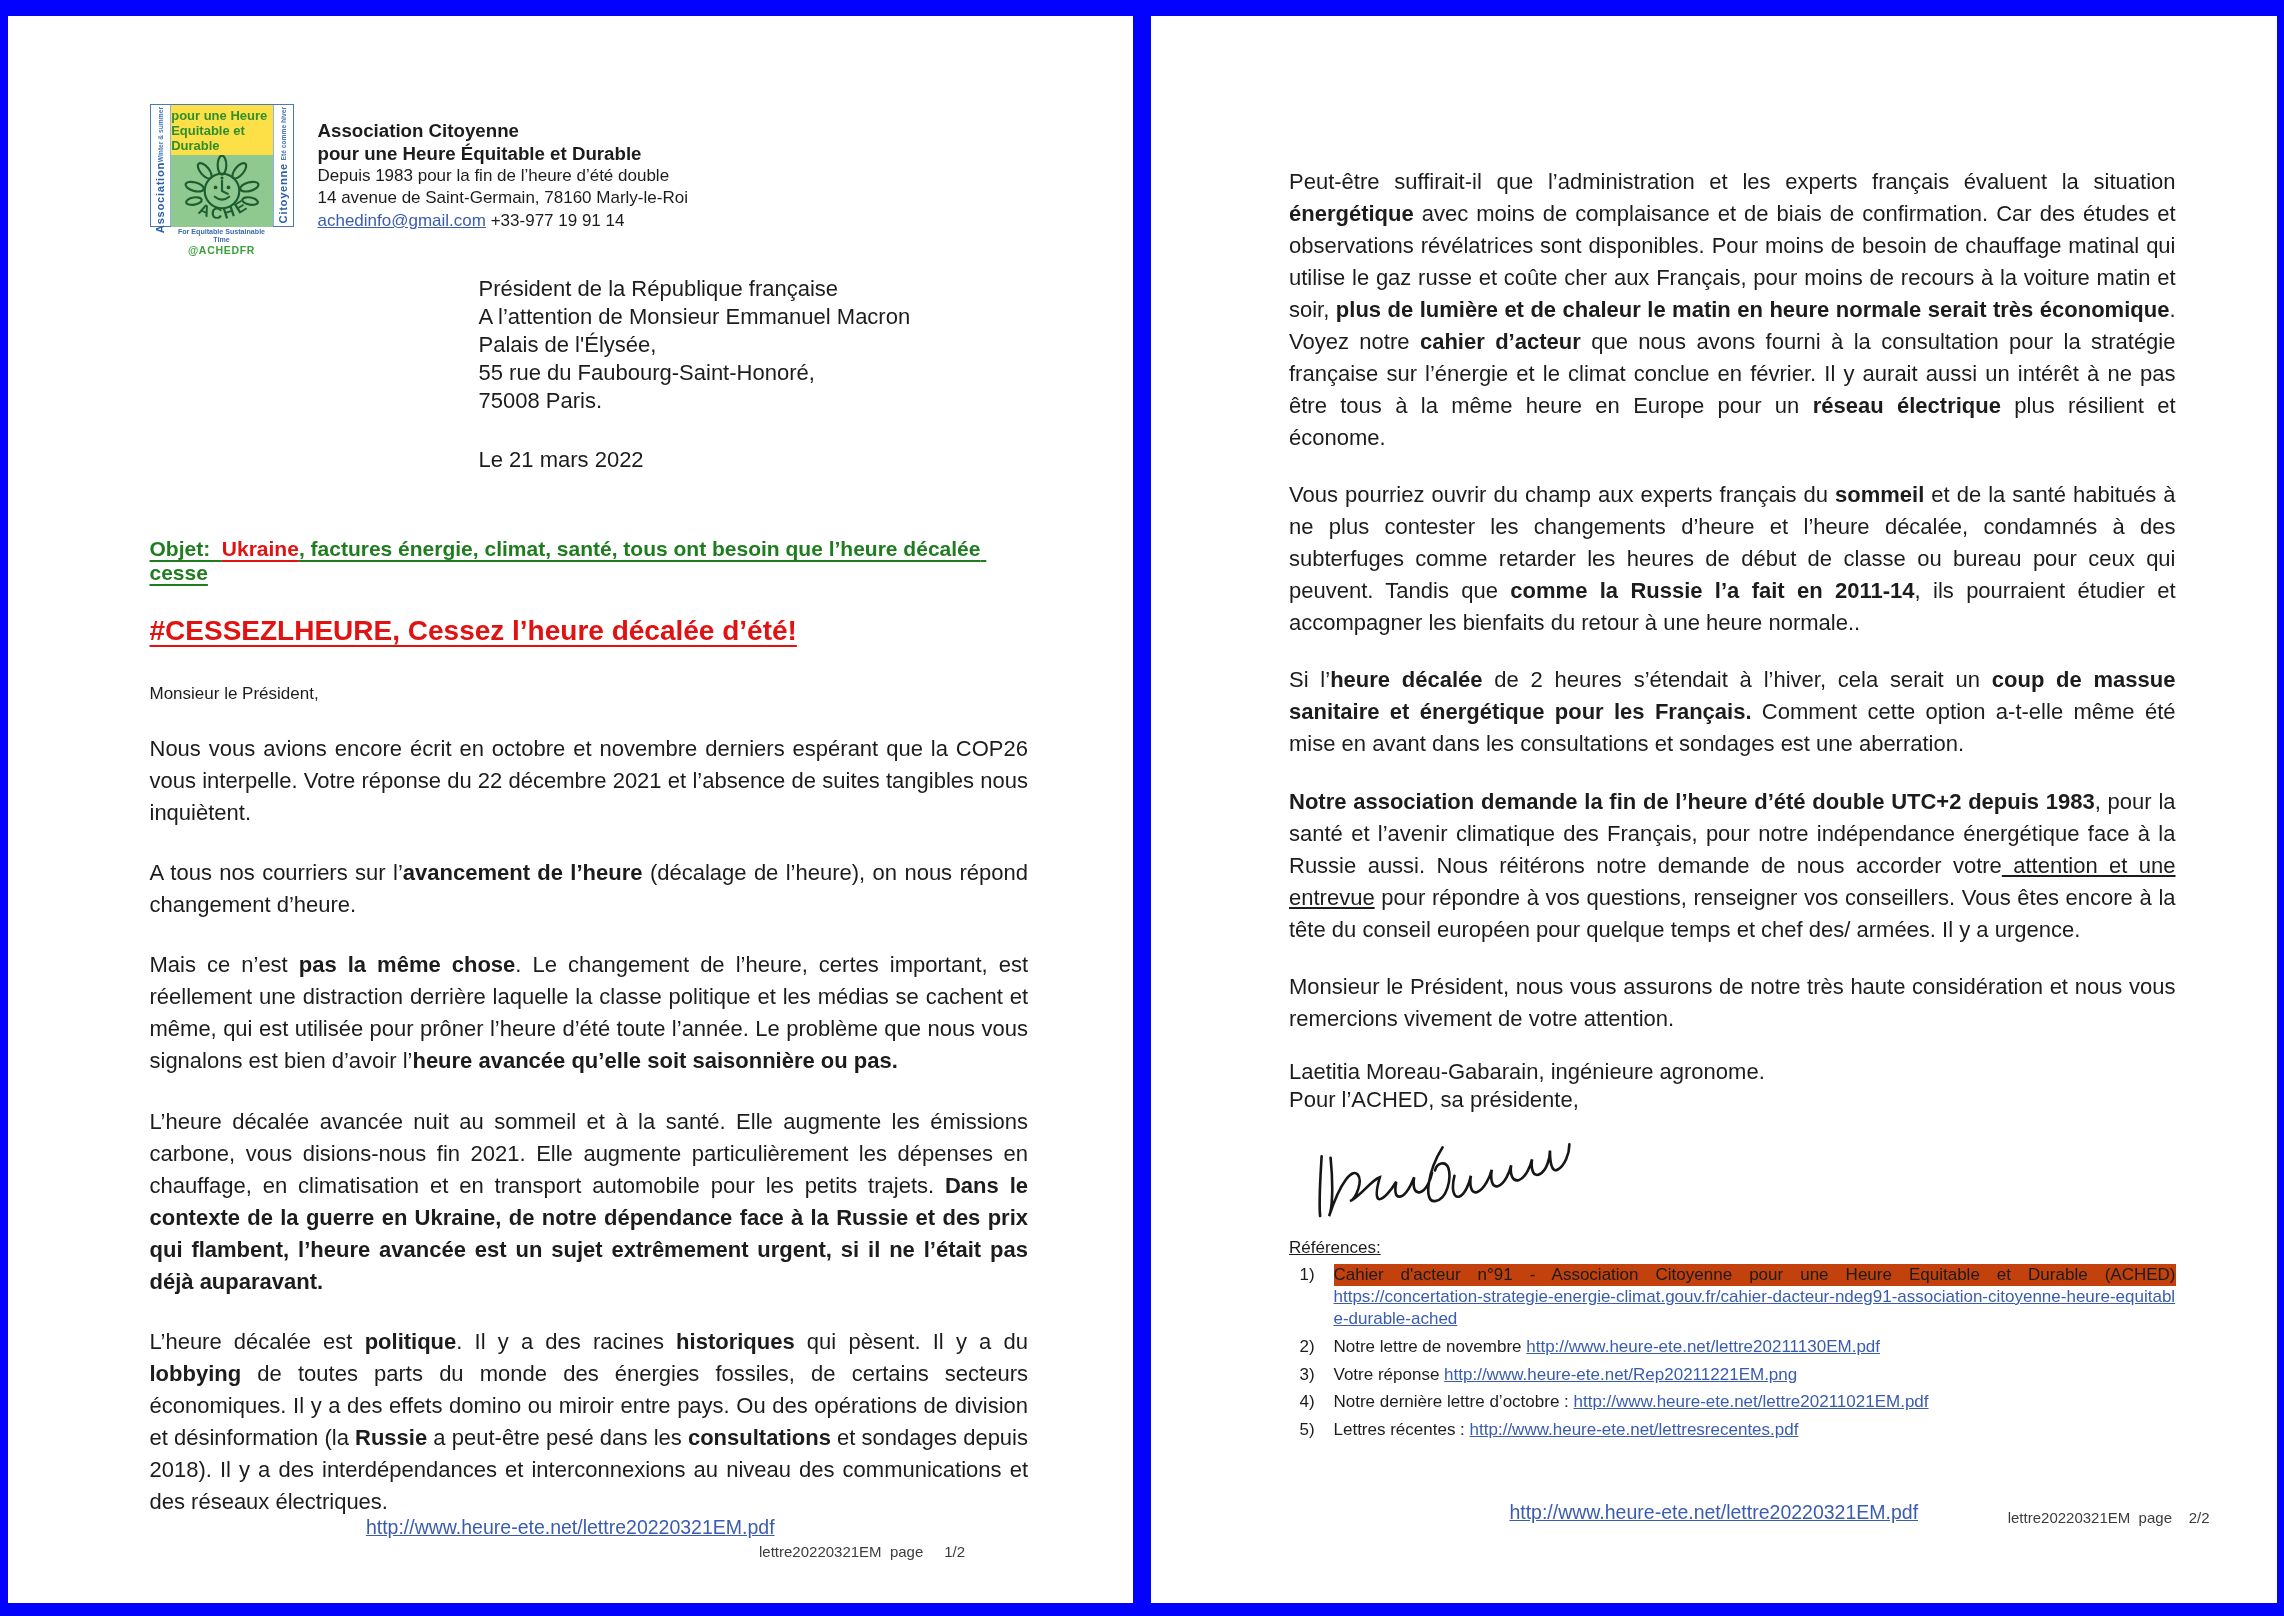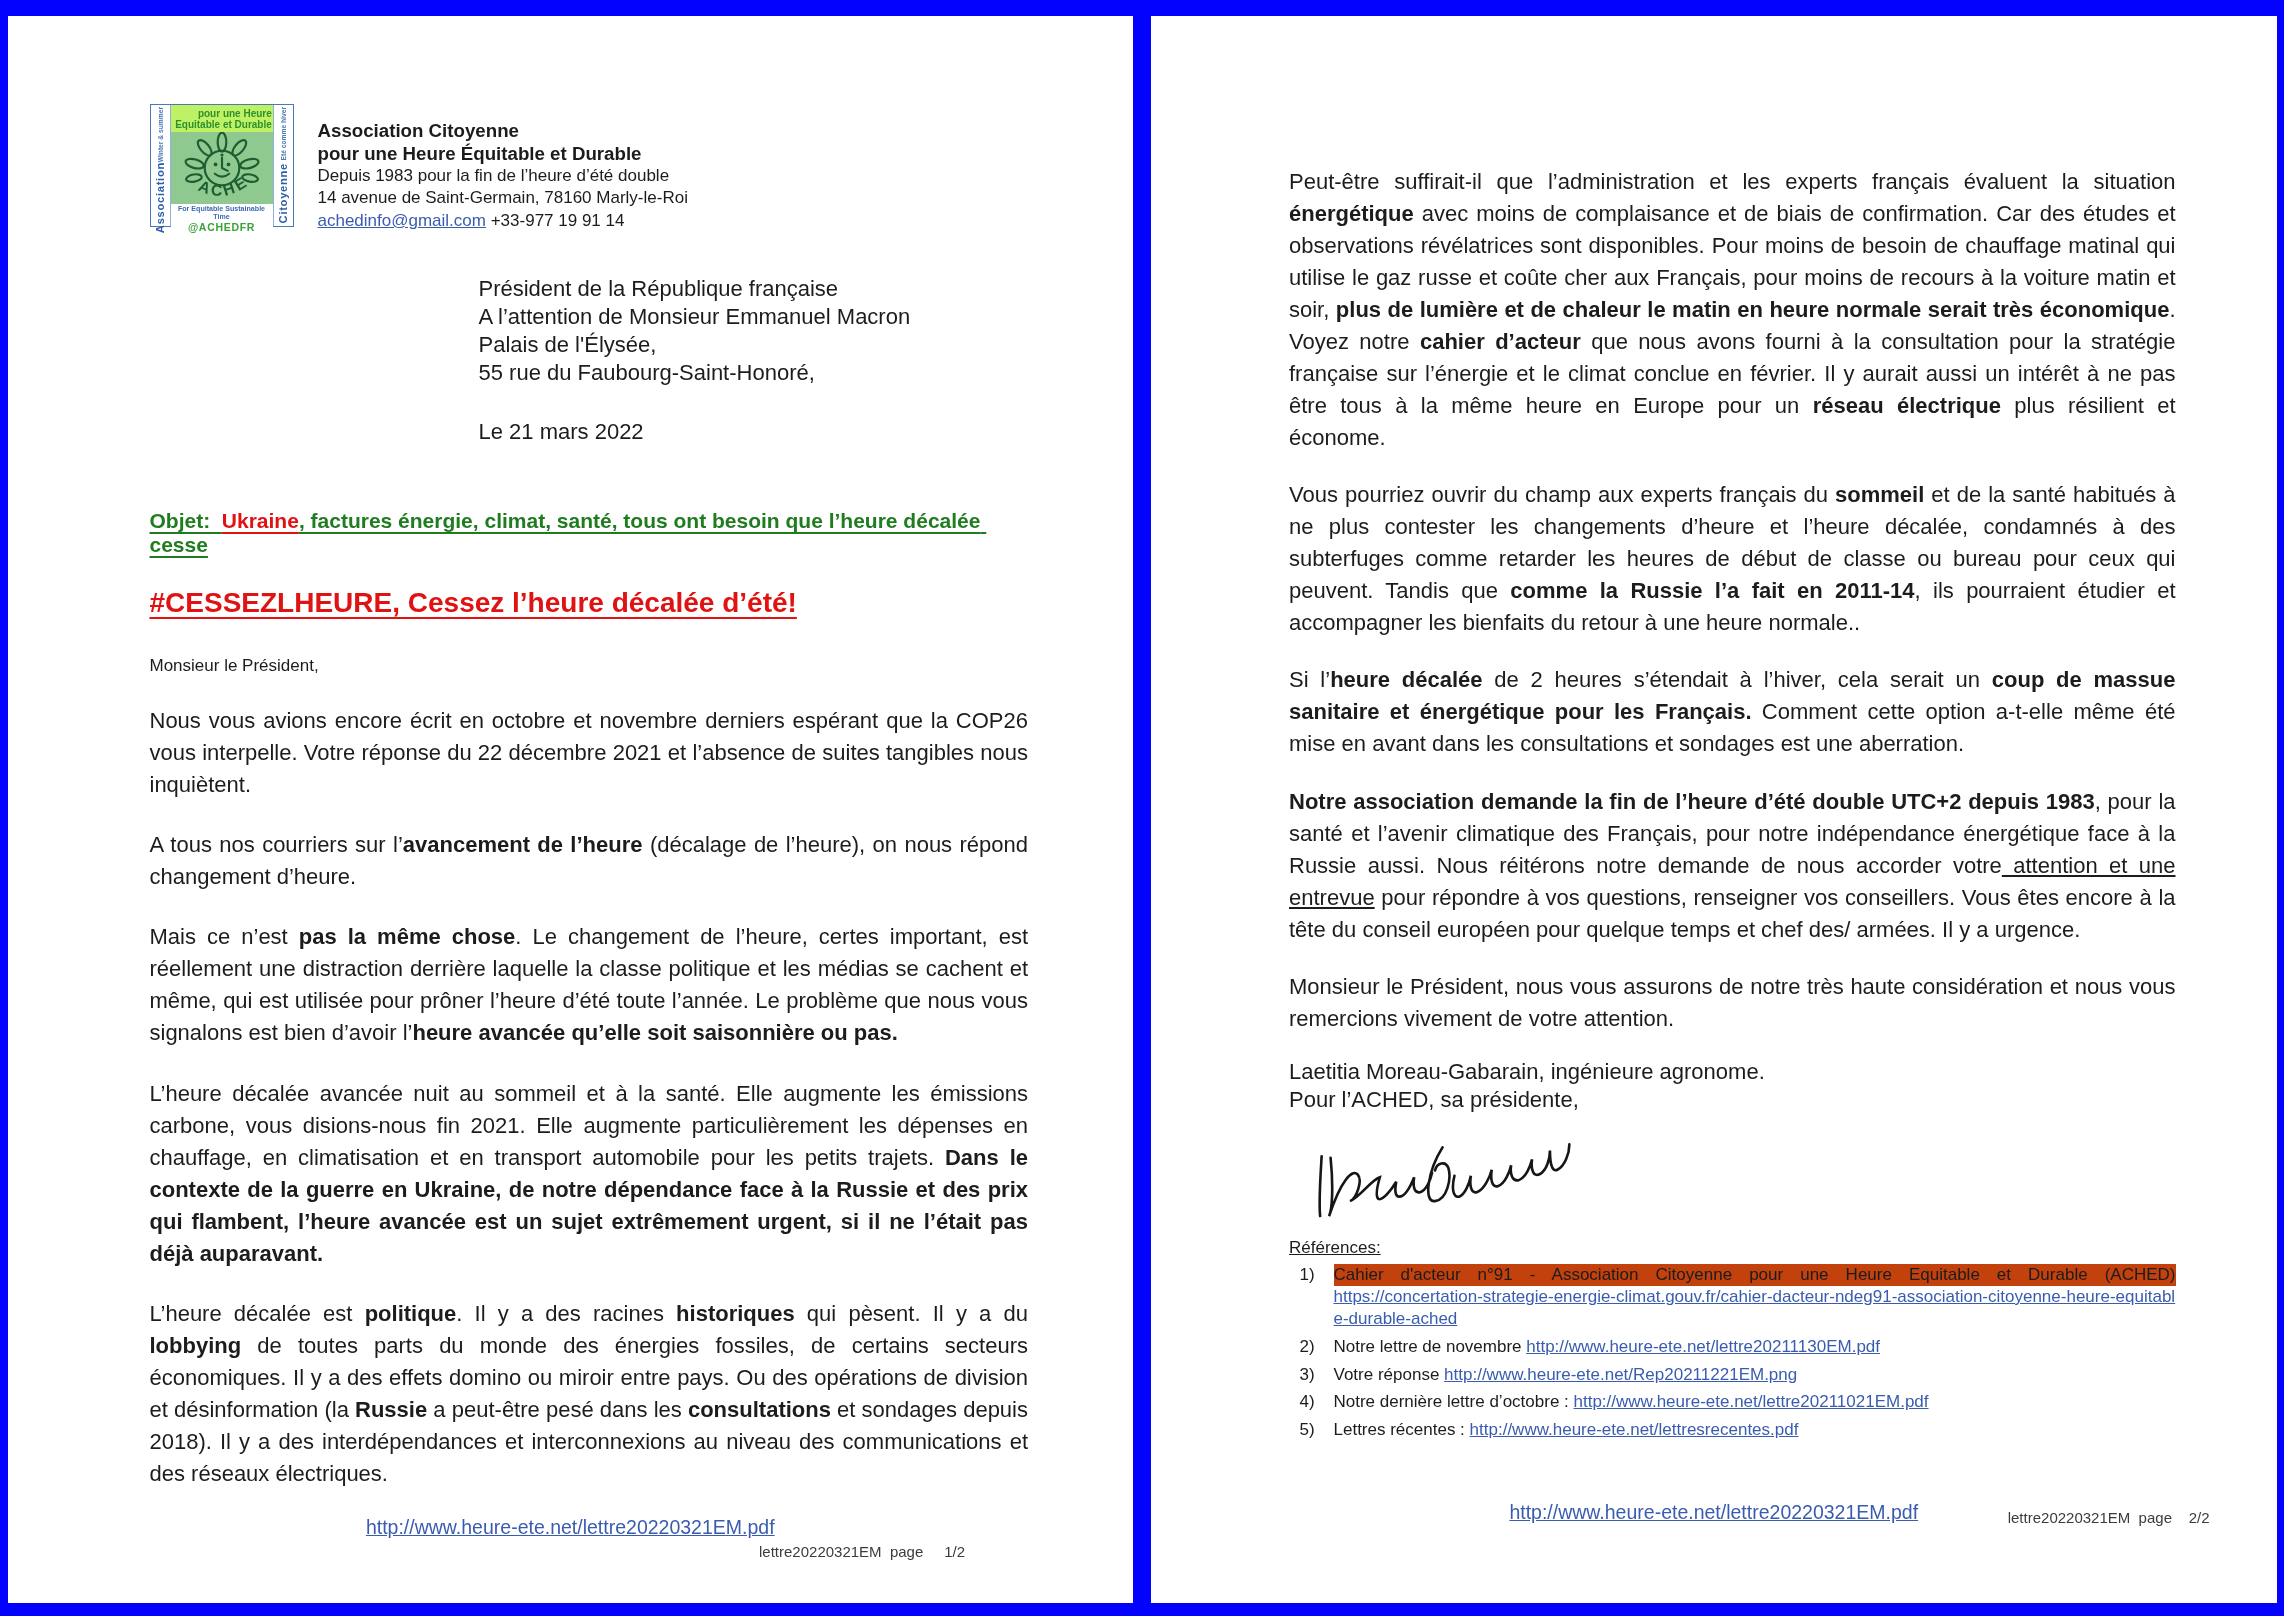--- a/index.html
+++ b/index.html
@@ -19,21 +19,21 @@
   
   .letterhead{margin-top:88px;display:flex;gap:24px;align-items:flex-start;}
   .logo{width:144px;height:123px;border:1.5px solid #4a7ab5;box-sizing:border-box;display:flex;background:#fff;}
   .logo-strip{width:20px;display:flex;flex-direction:column;align-items:center;justify-content:space-between;box-sizing:border-box;padding:2.2px 0;}
   .logo-strip.left{border-right:0.7px solid #8fb0d8;}
   .logo-strip.right{border-left:0.7px solid #8fb0d8;}
   .vtxt{writing-mode:vertical-rl;transform:rotate(180deg);white-space:nowrap;}
   .logo-small{font-size:6.7px;color:#4a7ab5;font-weight:bold;}
   .logo-main{font-size:11.2px;color:#2d5ea9;font-weight:bold;letter-spacing:0.7px;}
   .logo-mid{flex:1;display:flex;flex-direction:column;}
-  .logo-yellow{background:#bef264;color:#2f8f2f;font-size:10px;font-weight:bold;text-align:right;padding:3px 0.7px 2.2px 0.7px;}
+  .logo-yellow{background:#fde047;color:#2f8f2f;font-size:13px;font-weight:bold;text-align:left;padding:3px 0.7px 2.2px 0.7px;}
   .logo-sun{flex:1;background:#8fc98f;display:flex;align-items:center;justify-content:center;}
   .logo-bottom{background:#fff;text-align:center;padding:0.7px 0 1.5px 0;}
   .logo-bottom .l1{font-size:7.1px;color:#3c6cb0;font-weight:bold;}
   .logo-bottom .l2{font-size:10.5px;color:#3aa23a;font-weight:bold;letter-spacing:0.7px;}
   .lh-text{padding-top:16.5px;line-height:22.4px;font-size:17px;}
   .lh-text .org{font-weight:bold;font-size:18.7px;}
   .email-link{color:#3a5cb0;text-decoration:underline;}
 
   
   .recipient{margin-top:43px;margin-left:329px;font-size:22px;line-height:28px;}
@@ -129,20 +129,21 @@
             <span>+33-977 19 91 14</span>
           </div>
         </div>
       </div>
 
       <div class="recipient">
         <div>Président de la République française</div>
         <div>A l’attention de Monsieur Emmanuel Macron</div>
         <div>Palais de l'Élysée,</div>
         <div>55 rue du Faubourg-Saint-Honoré,</div>
+        <div>75008 Paris.</div>
       </div>
 
       <div class="date-line">Le 21 mars 2022</div>
 
       <div class="subject-line"><span style="color: rgb(31, 124, 31);">Objet:  </span><span style="color: rgb(224, 18, 18);">Ukraine</span><span style="color: rgb(31, 124, 31);">, factures énergie, climat, santé, tous ont besoin que l’heure décalée cesse</span></div>
 
       <div class="headline">#CESSEZLHEURE, Cessez l’heure décalée d’été!</div>
 
       <div class="salutation">Monsieur le Président,</div>
 

